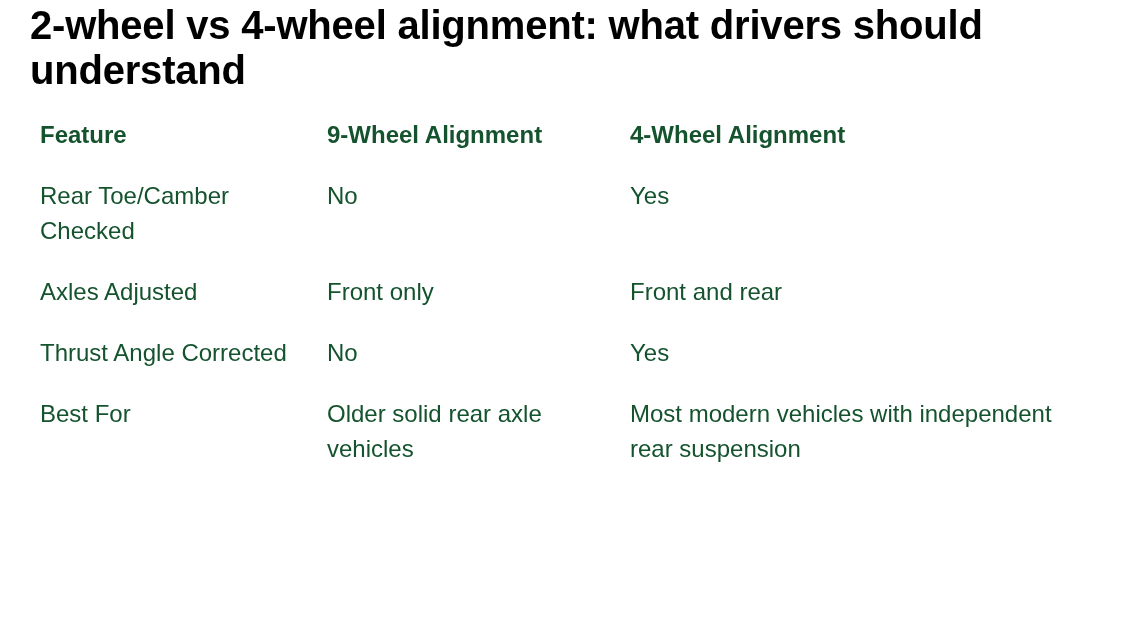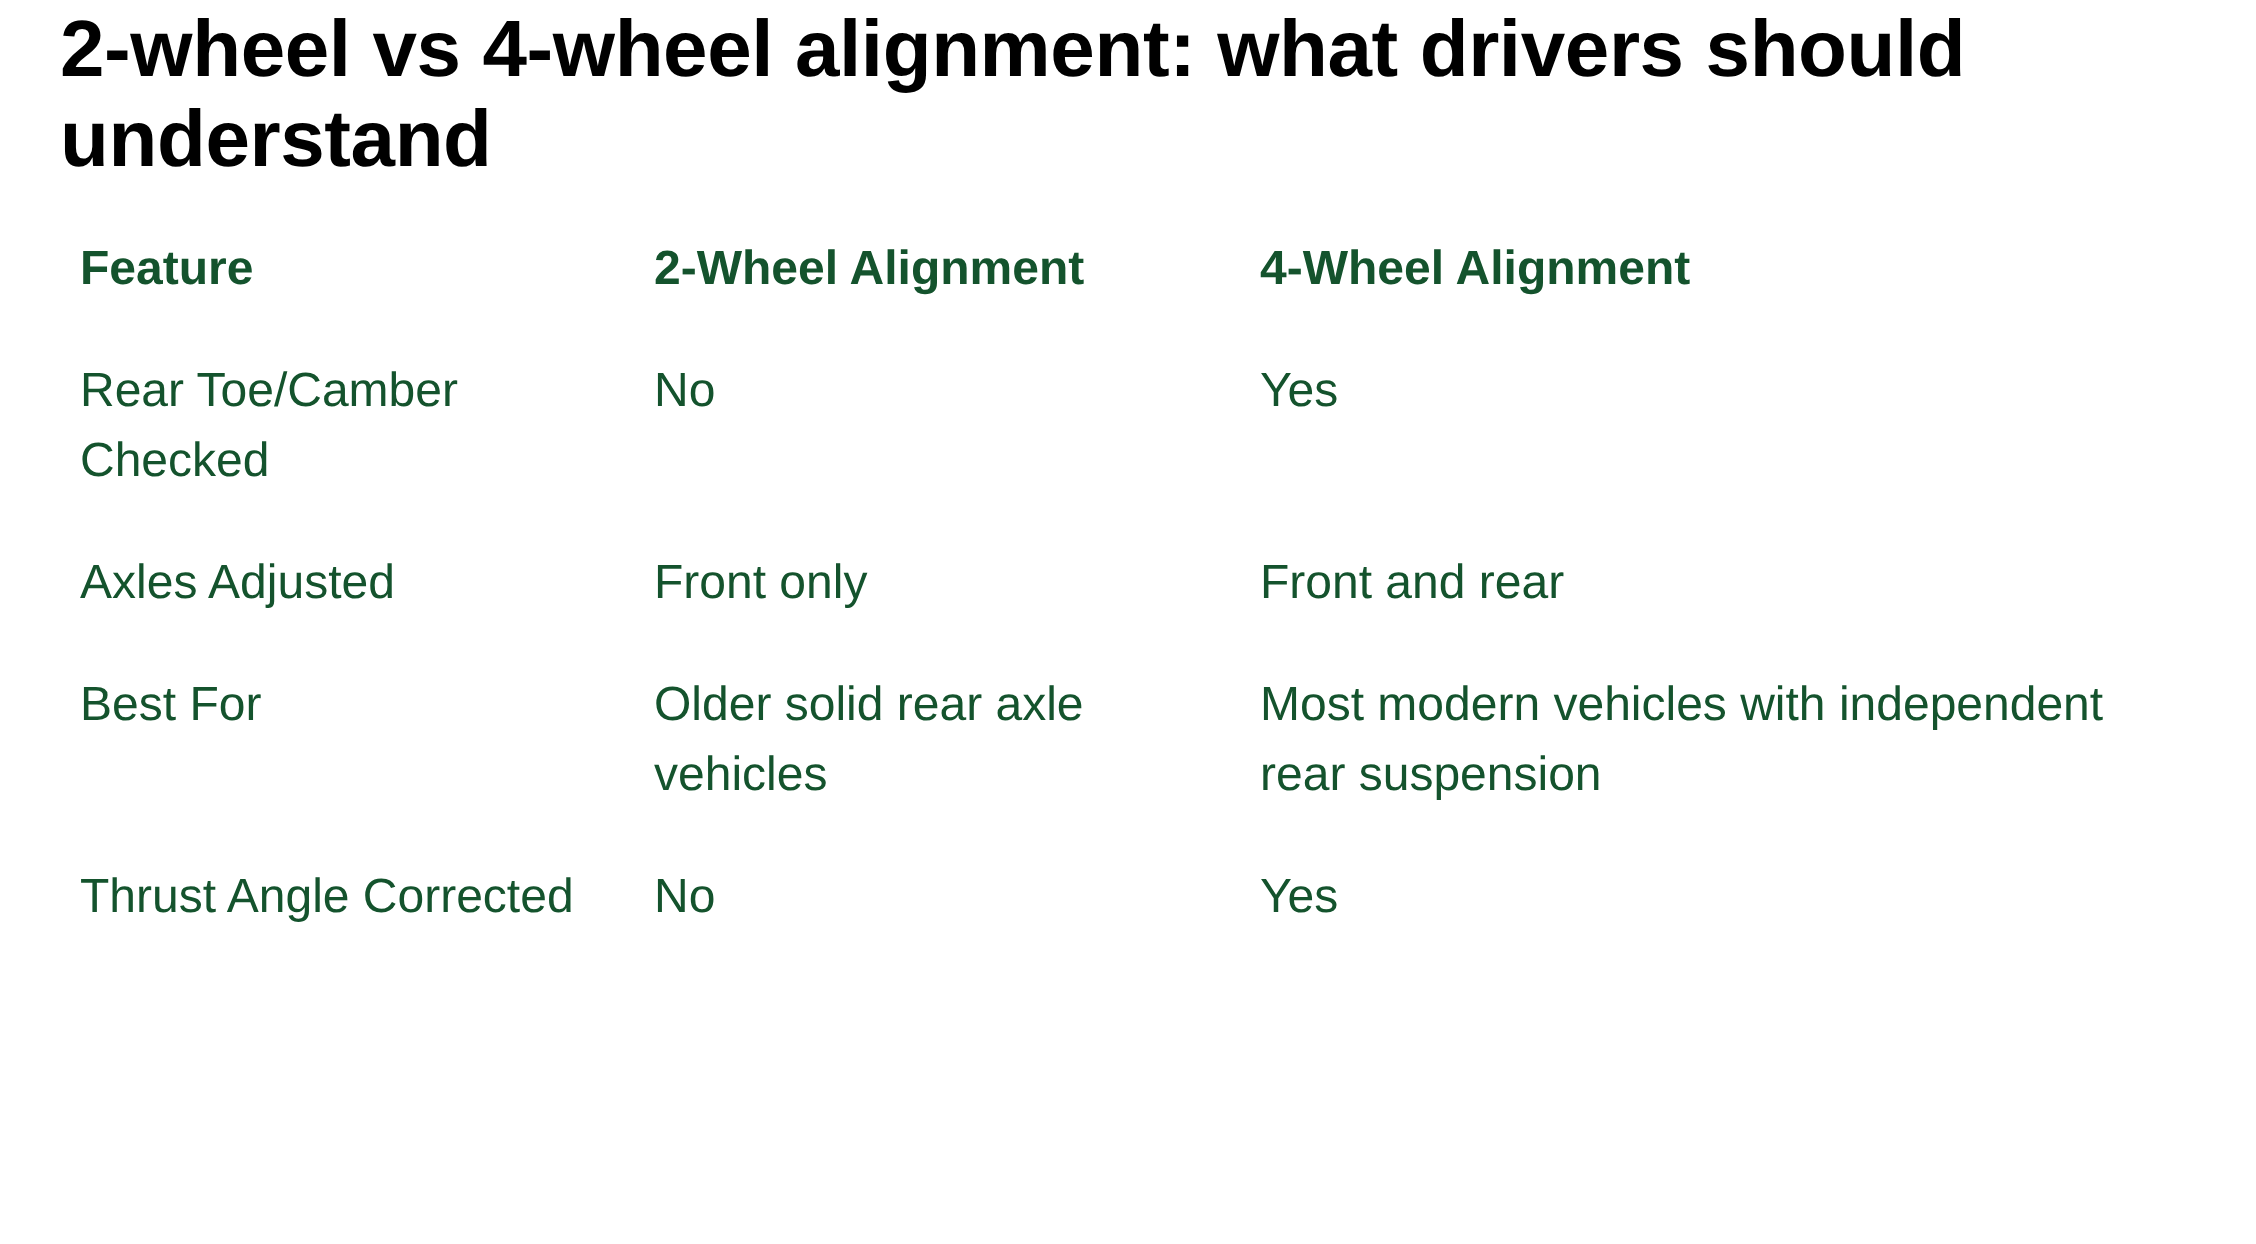--- a/index.html
+++ b/index.html
@@ -55,41 +55,41 @@
 
   <table class="compare-table">
     <colgroup>
       <col class="c1">
         <col class="c2">
         <col class="c3">
     </colgroup>
     <thead>
       <tr>
         <th>Feature</th>
-        <th>2-Wheel Alignment</th>
+        <th>9-Wheel Alignment</th>
         <th>4-Wheel Alignment</th>
       </tr>
     </thead>
     <tbody>
       <tr>
         <td>Rear Toe/Camber Checked</td>
         <td>No</td>
         <td>Yes</td>
       </tr>
       <tr>
         <td>Axles Adjusted</td>
         <td>Front only</td>
         <td>Front and rear</td>
       </tr>
       <tr>
+        <td>Thrust Angle Corrected</td>
+        <td>No</td>
+        <td>Yes</td>
+      </tr>
+      <tr>
         <td>Best For</td>
         <td>Older solid rear axle vehicles</td>
         <td>Most modern vehicles with independent rear suspension</td>
-      </tr>
-      <tr>
-        <td>Thrust Angle Corrected</td>
-        <td>No</td>
-        <td>Yes</td>
       </tr>
     </tbody>
   </table>
 
 </div>
 
 </body></html>

